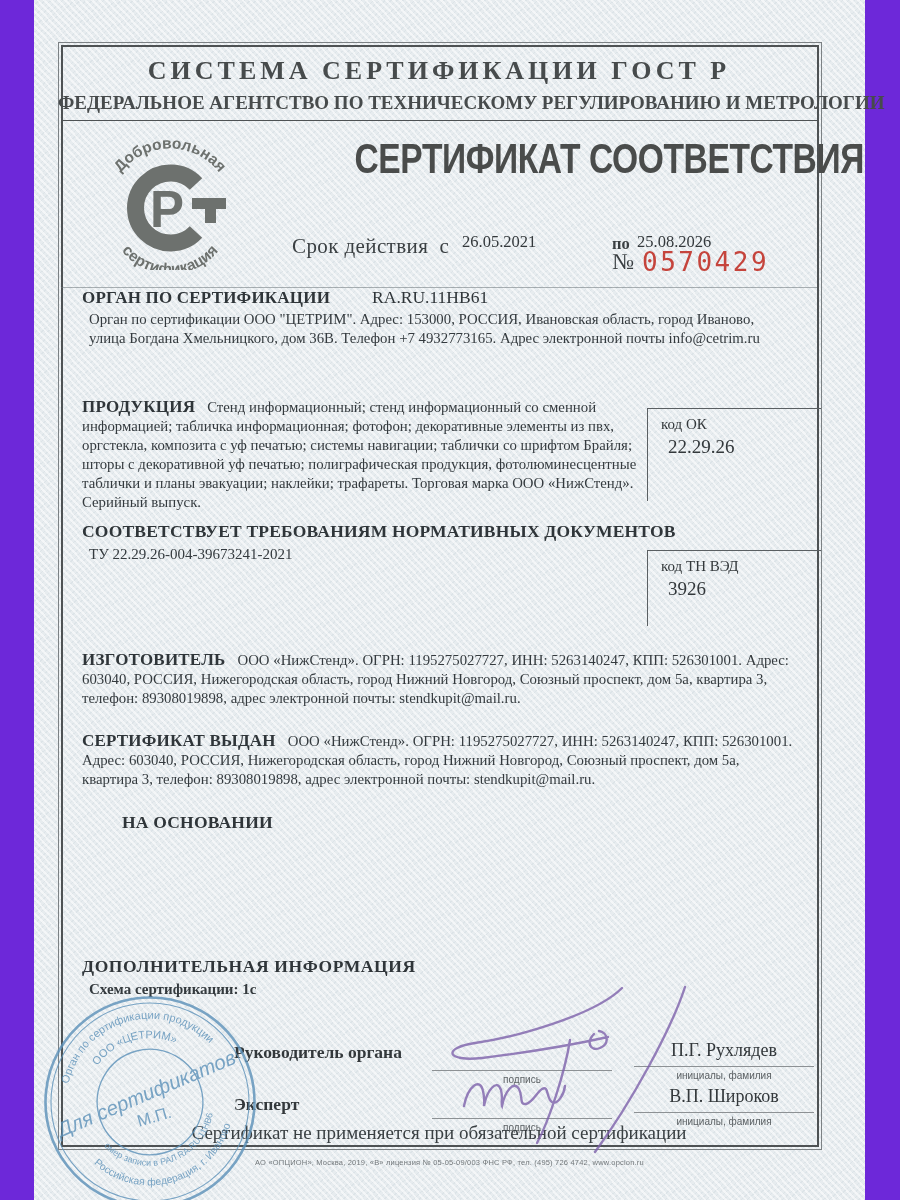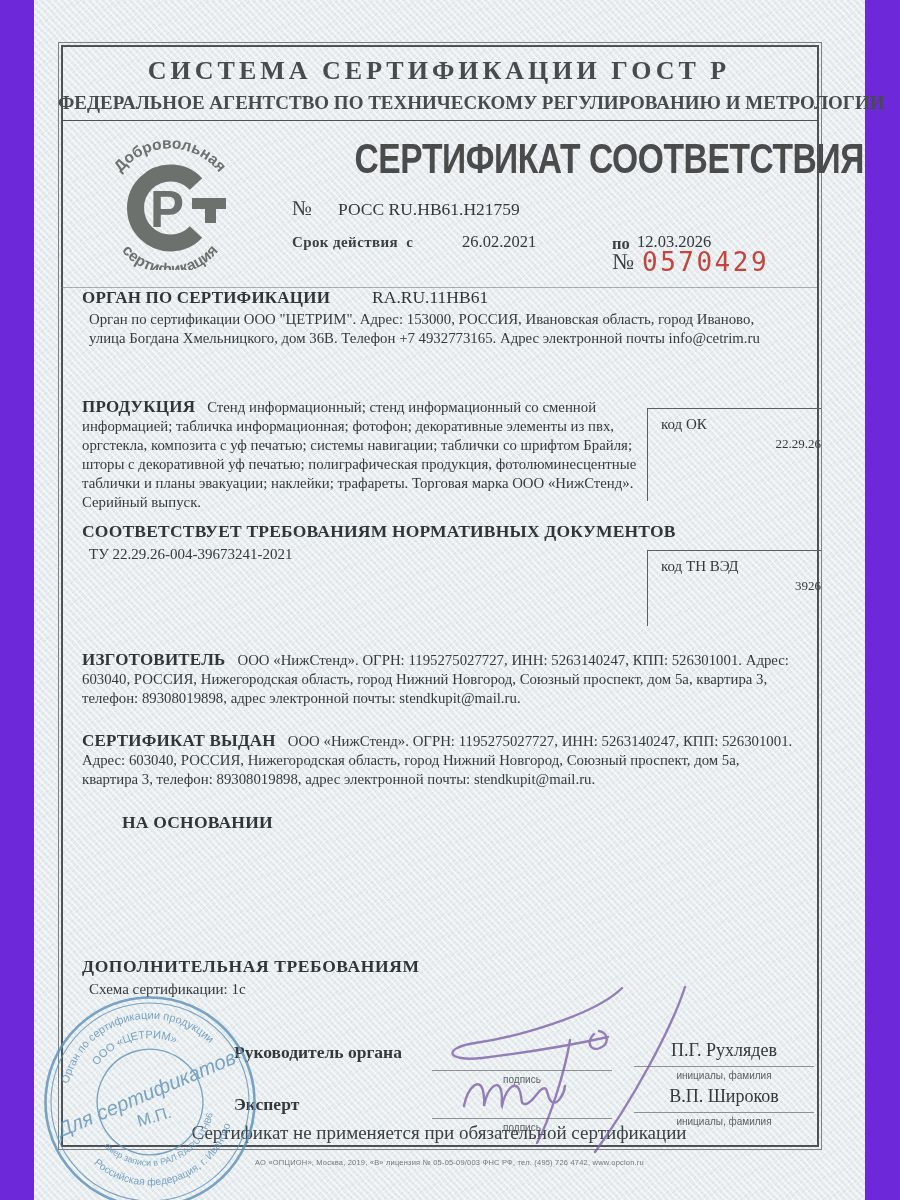--- a/index.html
+++ b/index.html
@@ -18,34 +18,34 @@
   .faintline{position:absolute;height:0;border-top:1px solid rgba(110,118,122,.55);}
   
   .hdr1{left:24px;top:56px;width:762px;text-align:center;font-weight:bold;font-size:26px;letter-spacing:4px;color:#474b4c;}
   .hdr2{left:24px;top:92px;width:762px;text-align:center;font-weight:bold;font-size:19px;letter-spacing:0;color:#474b4c;white-space:nowrap;}
   
   .doc-title{left:272px;top:136px;width:500px;font-family:"Liberation Sans",sans-serif;
     font-weight:bold;font-size:40px;color:#4a4c4b;white-space:nowrap;}
   .doc-title .sq{display:inline-block;transform:scale(.84,1.04);transform-origin:center;letter-spacing:-0.5px;}
   .numrow{left:258px;top:196px;font-size:17.5px;color:#33383b;}
   .numrow .no{font-size:21px;margin-right:26px;color:#3a3f42;}
-  .valid-label{left:258px;top:234px;font-weight:bold;font-size:15px;color:#3a3f42;letter-spacing:.4px;}
+  .valid-label{left:258px;top:234px;font-weight:normal;font-size:21px;color:#3a3f42;letter-spacing:.4px;}
   .valid-from{left:428px;top:232px;font-size:16.5px;color:#33383b;}
   .valid-po{left:578px;top:234px;font-weight:bold;font-size:16.5px;color:#3a3f42;}
   .valid-to{left:603px;top:232px;font-size:16.5px;color:#33383b;}
   .blank-no{left:578px;top:249px;font-size:23px;color:#3a3f42;}
   .blank-num{left:608px;top:247px;font-family:"DejaVu Sans Mono",monospace;font-size:26px;letter-spacing:2.5px;color:#c5443c;}
   
   .lbl{font-weight:bold;font-size:17px;color:#2f3539;letter-spacing:.2px;}
   .code{font-size:17.5px;color:#2f3539;}
   .bodytxt{font-size:14.8px;line-height:1.28;color:#343a3e;}
   .sec{position:absolute;}
   .codebox{position:absolute;border-top:1px solid #5a5f62;border-left:1px solid #5a5f62;padding:7px 0 0 13px;}
   .codebox .cb-label{font-size:15px;color:#33383b;}
-  .codebox .cb-value{font-size:13px;color:#33383b;margin:3px 0 0 7px;text-align:right;}
+  .codebox .cb-value{font-size:19px;color:#33383b;margin:3px 0 0 7px;}
   
   .role{position:absolute;font-weight:bold;font-size:17.5px;color:#33383b;}
   .sigline{position:absolute;border-top:1px solid #8d9194;}
   .caption{position:absolute;font-family:"Liberation Sans",sans-serif;font-size:10px;color:#5c6164;text-align:center;}
   .sigfio{position:absolute;font-size:18px;color:#33383b;text-align:center;}
   .bottom-note{left:24px;top:1122px;width:762px;text-align:center;font-size:19px;color:#3a4043;}
   .print-footer{left:0;top:1158px;width:831px;text-align:center;font-family:"Liberation Sans",sans-serif;
     font-size:7.5px;color:#73787b;letter-spacing:.2px;}
   svg text{font-family:"Liberation Sans",sans-serif;}
   #stamp-svg{position:absolute;left:6px;top:992px;width:220px;height:220px;transform:rotate(-16deg);opacity:.82;}
@@ -81,28 +81,25 @@
         <text x="64" y="97" font-size="51" font-weight="bold" fill="#6d716e" font-family="'DejaVu Sans',sans-serif">Р</text>
         <rect x="106" y="68" width="34" height="11" fill="#6d716e"></rect>
         <rect x="119" y="68" width="11" height="25" fill="#6d716e"></rect>
       </g>
     </svg>
 
     <div class="abs doc-title">
       <span class="sq">СЕРТИФИКАТ СООТВЕТСТВИЯ</span>
     </div>
 
-    <div class="abs numrow">
-      <span class="no">№</span><span>РОСС RU.НВ61.Н21759</span>
-    </div>
 
     <span class="abs valid-label"><span>Срок действия</span>&nbsp;&nbsp;<span>с</span></span>
-    <span class="abs valid-from">26.02.2021</span>
+    <span class="abs valid-from">26.05.2021</span>
     <span class="abs valid-po">по</span>
-    <span class="abs valid-to">12.03.2026</span>
+    <span class="abs valid-to">25.08.2026</span>
 
     <span class="abs blank-no">№</span>
     <span class="abs blank-num">0570429</span>
 
     <div class="faintline" style="left:27px;top:287px;width:756px;"></div>
 
     <div class="sec" style="left:48px;top:287px;width:712px;">
       <span class="lbl">ОРГАН ПО СЕРТИФИКАЦИИ</span>
       <span class="code" style="margin-left:38px;">RA.RU.11НВ61</span>
       <div class="bodytxt" style="margin:2px 0 0 7px;">Орган по сертификации ООО "ЦЕТРИМ". Адрес: 153000, РОССИЯ, Ивановская область, город Иваново, улица Богдана Хмельницкого, дом 36В. Телефон +7 4932773165. Адрес электронной почты info@cetrim.ru</div>
@@ -134,22 +131,22 @@
     <div class="sec" style="left:48px;top:731px;width:715px;">
       <span class="lbl">СЕРТИФИКАТ ВЫДАН</span>&nbsp;&nbsp;
       <span class="bodytxt">ООО «НижСтенд». ОГРН: 1195275027727, ИНН: 5263140247, КПП: 526301001. Адрес: 603040, РОССИЯ, Нижегородская область, город Нижний Новгород, Союзный проспект, дом 5а, квартира 3, телефон: 89308019898, адрес электронной почты: stendkupit@mail.ru.</span>
     </div>
 
     <div class="sec" style="left:48px;top:812px;width:708px;margin-left:40px;">
       <div class="lbl" style="font-size:17.5px;">НА ОСНОВАНИИ</div>
     </div>
 
     <div class="sec" style="left:48px;top:956px;width:600px;">
-      <div class="lbl" style="font-size:17.5px;letter-spacing:.6px;">ДОПОЛНИТЕЛЬНАЯ ТРЕБОВАНИЯМ</div>
-      <div class="bodytxt" style="margin:3px 0 16px 7px;font-size:15px;">Схема сертификации: 1с</div>
+      <div class="lbl" style="font-size:17.5px;letter-spacing:.6px;">ДОПОЛНИТЕЛЬНАЯ ИНФОРМАЦИЯ</div>
+      <div class="bodytxt" style="margin:3px 0 16px 7px;font-size:15px;font-weight:bold;">Схема сертификации: 1с</div>
     </div>
 
     <div class="role" style="left:200px;top:1042px;">Руководитель органа</div>
     <div class="sigline" style="left:398px;top:1070px;width:180px;"></div>
     <div class="caption" style="left:398px;top:1074px;width:180px;">подпись</div>
     <div class="sigfio" style="left:600px;top:1040px;width:180px;">П.Г. Рухлядев</div>
     <div class="sigline" style="left:600px;top:1066px;width:180px;"></div>
     <div class="caption" style="left:600px;top:1070px;width:180px;">инициалы, фамилия</div>
 
     <div class="role" style="left:200px;top:1094px;">Эксперт</div>

